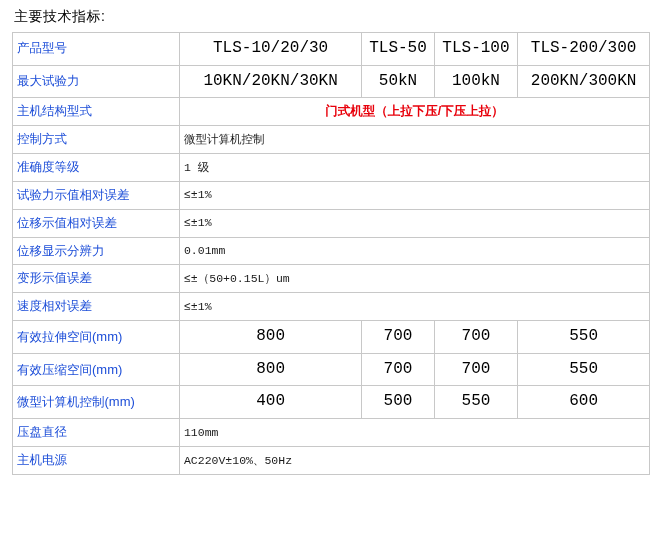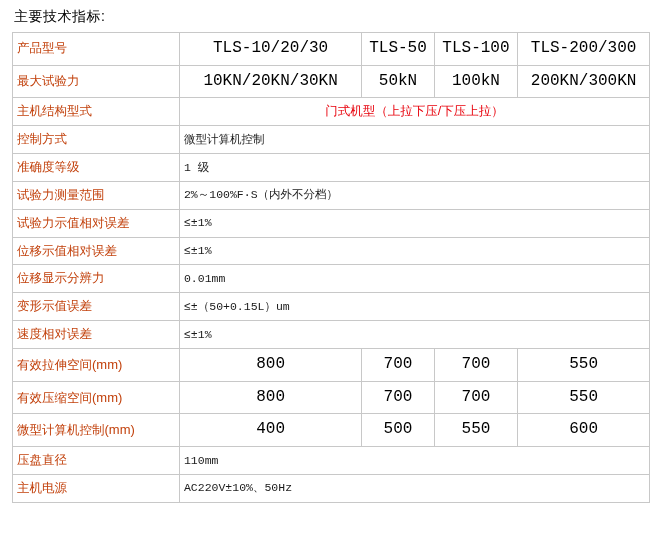--- a/index.html
+++ b/index.html
@@ -33,37 +33,37 @@
   }
   table.spec td {
     border: 1px solid #c8c8c8;
     padding: 5px 4px;
     vertical-align: middle;
     line-height: 1.35;
   }
   td.label {
     text-align: left;
     padding-left: 8px;
-    color: #c2410c;
+    color: #1d4ed8;
     font-size: 12.5px;
   }
   td.val {
     text-align: left;
     color: #1a1a1a;
     font-size: 11.5px;
     font-family: Liberation Mono, monospace;
   }
   td.val-mono {
     text-align: center;
     font-size: 16px;
     font-family: "Liberation Mono", "DejaVu Sans Mono", monospace;
   }
   td.highlight {
     color: #e8000b;
-    font-weight: normal;
+    font-weight: bold;
     text-align: center;
     font-size: 12.5px;
   }
   .small-unit {
     font-size: 13px;
   }
   .tall {
     height: 64px;
   }
   .row-h {
@@ -102,24 +102,20 @@
           <td class="label">主机结构型式</td>
           <td colspan="4" class="highlight">门式机型（上拉下压/下压上拉）</td>
         </tr>
         <tr class="row-h">
           <td class="label">控制方式</td>
           <td colspan="4" class="val">微型计算机控制</td>
         </tr>
         <tr class="row-h">
           <td class="label">准确度等级</td>
           <td colspan="4" class="val">1 级</td>
-        </tr>
-        <tr class="row-h">
-          <td class="label">试验力测量范围</td>
-          <td colspan="4" class="val">2%～100%F·S（内外不分档）</td>
         </tr>
         <tr class="row-h">
           <td class="label">试验力示值相对误差</td>
           <td colspan="4" class="val">≤±1%</td>
         </tr>
         <tr class="row-h">
           <td class="label">位移示值相对误差</td>
           <td colspan="4" class="val">≤±1%</td>
         </tr>
         <tr class="row-h">

